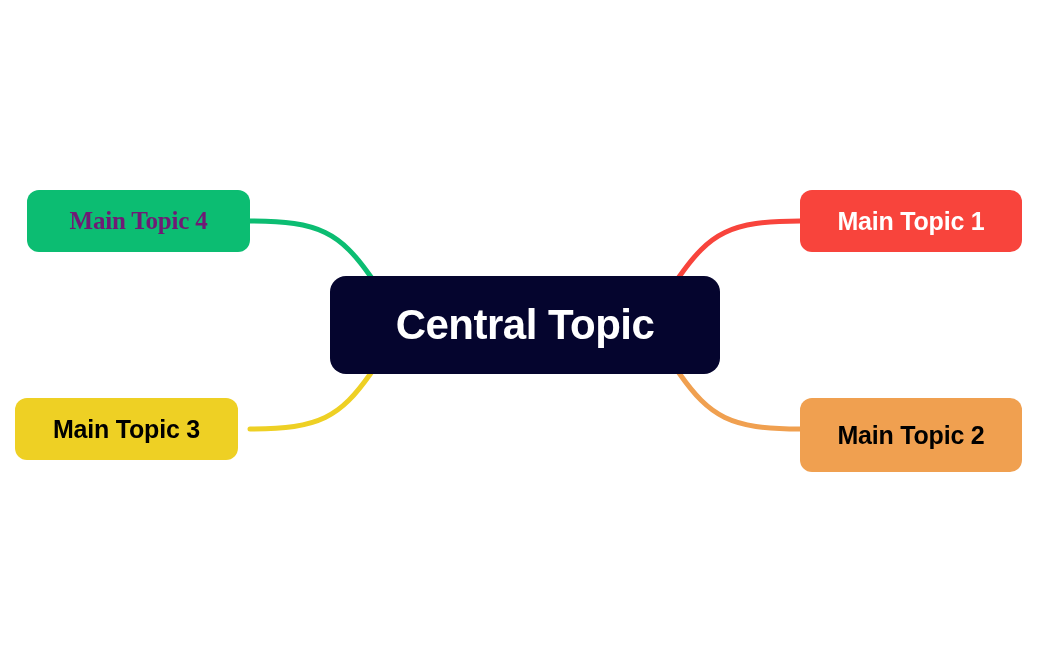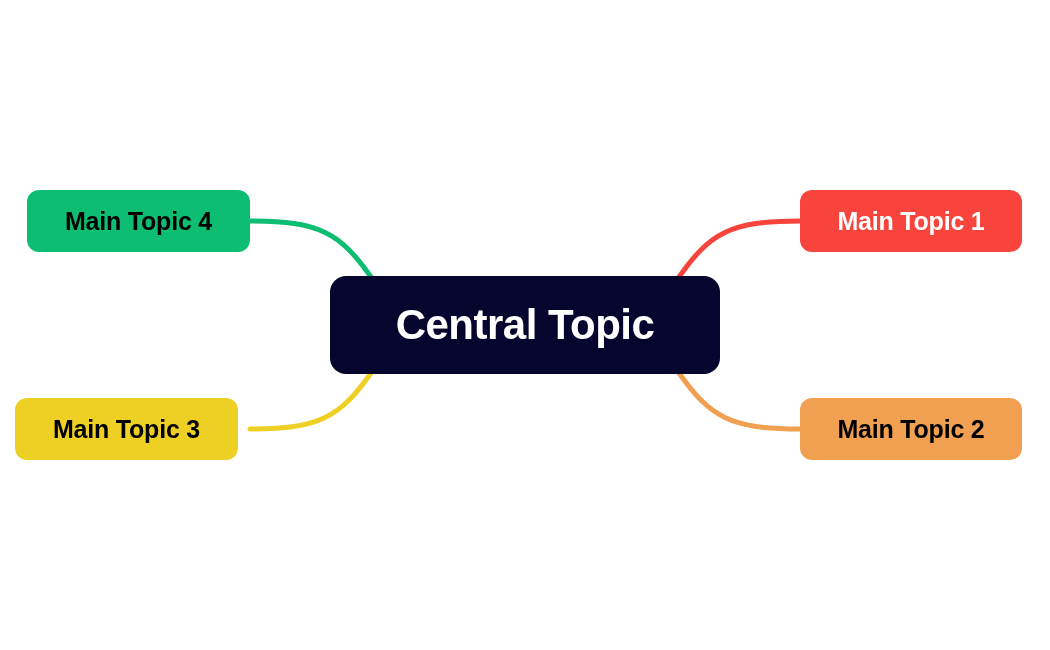--- a/index.html
+++ b/index.html
@@ -71,21 +71,21 @@
     left: 800px;
     top: 190px;
     width: 222px;
     height: 62px;
     background: #f8443c;
   }
   #node-topic-2 {
     left: 800px;
     top: 398px;
     width: 222px;
-    height: 62px;
+    height: 74px;
     background: #f0a050;
   }
   .topic-label {
     font-size: 25px;
     font-weight: 600;
   }
 </style>
 </head>
 <body>
 
@@ -99,21 +99,21 @@
     <path d="M 800 221 C 730 221, 710 233, 679 277" fill="none" stroke="#f8443c" stroke-width="5" stroke-linecap="round"></path>
 
     <path d="M 800 429 C 730 429, 710 417, 679 373" fill="none" stroke="#f0a050" stroke-width="5" stroke-linecap="round"></path>
   </svg>
 
   <div class="node" id="central-node">
     <span class="node-label">Central Topic</span>
   </div>
 
   <div class="node" id="node-topic-4">
-    <span class="node-label topic-label" style="color:#000000;">Main Topic 4</span>
+    <span class="node-label topic-label" style="color:#701a75;font-family:Liberation Serif, serif;">Main Topic 4</span>
   </div>
 
   <div class="node" id="node-topic-3">
     <span class="node-label topic-label" style="color:#000000;">Main Topic 3</span>
   </div>
 
   <div class="node" id="node-topic-1">
     <span class="node-label topic-label" style="color:#ffffff;">Main Topic 1</span>
   </div>
 

